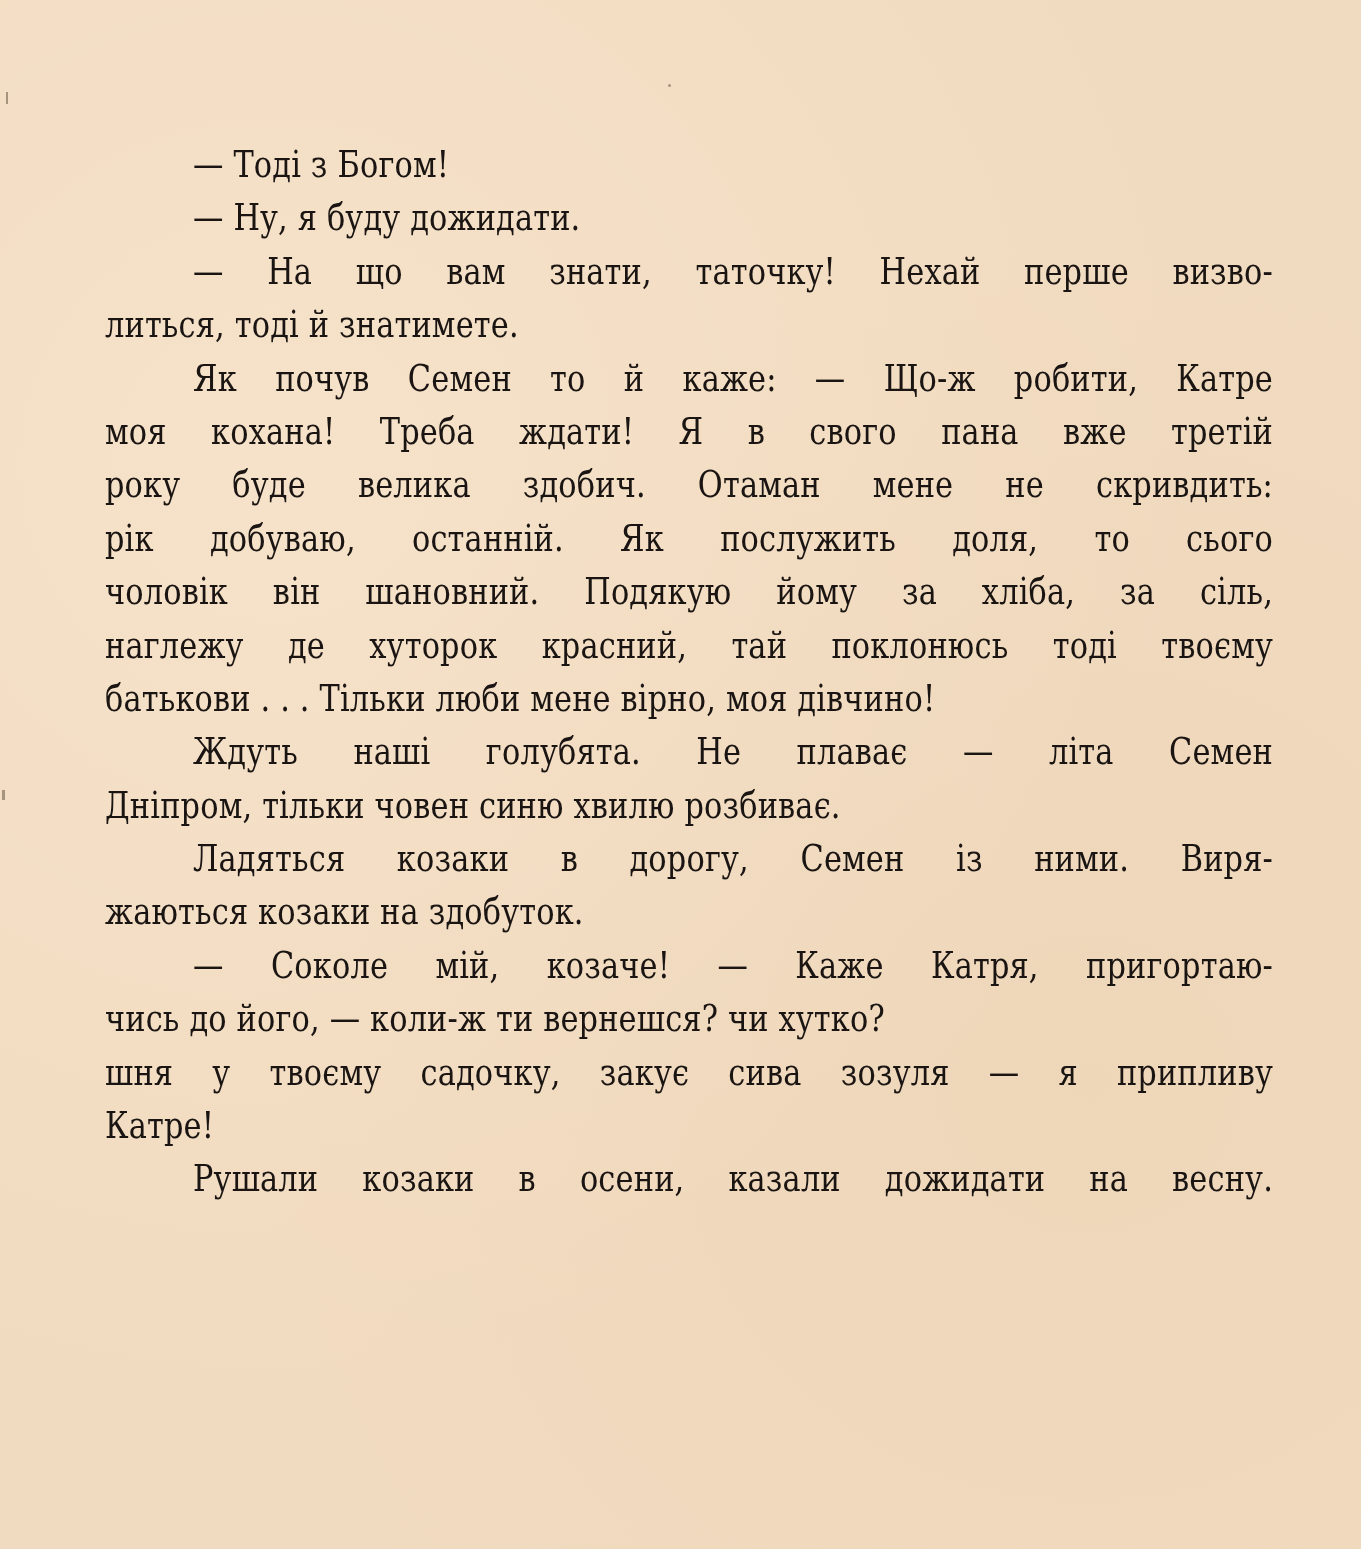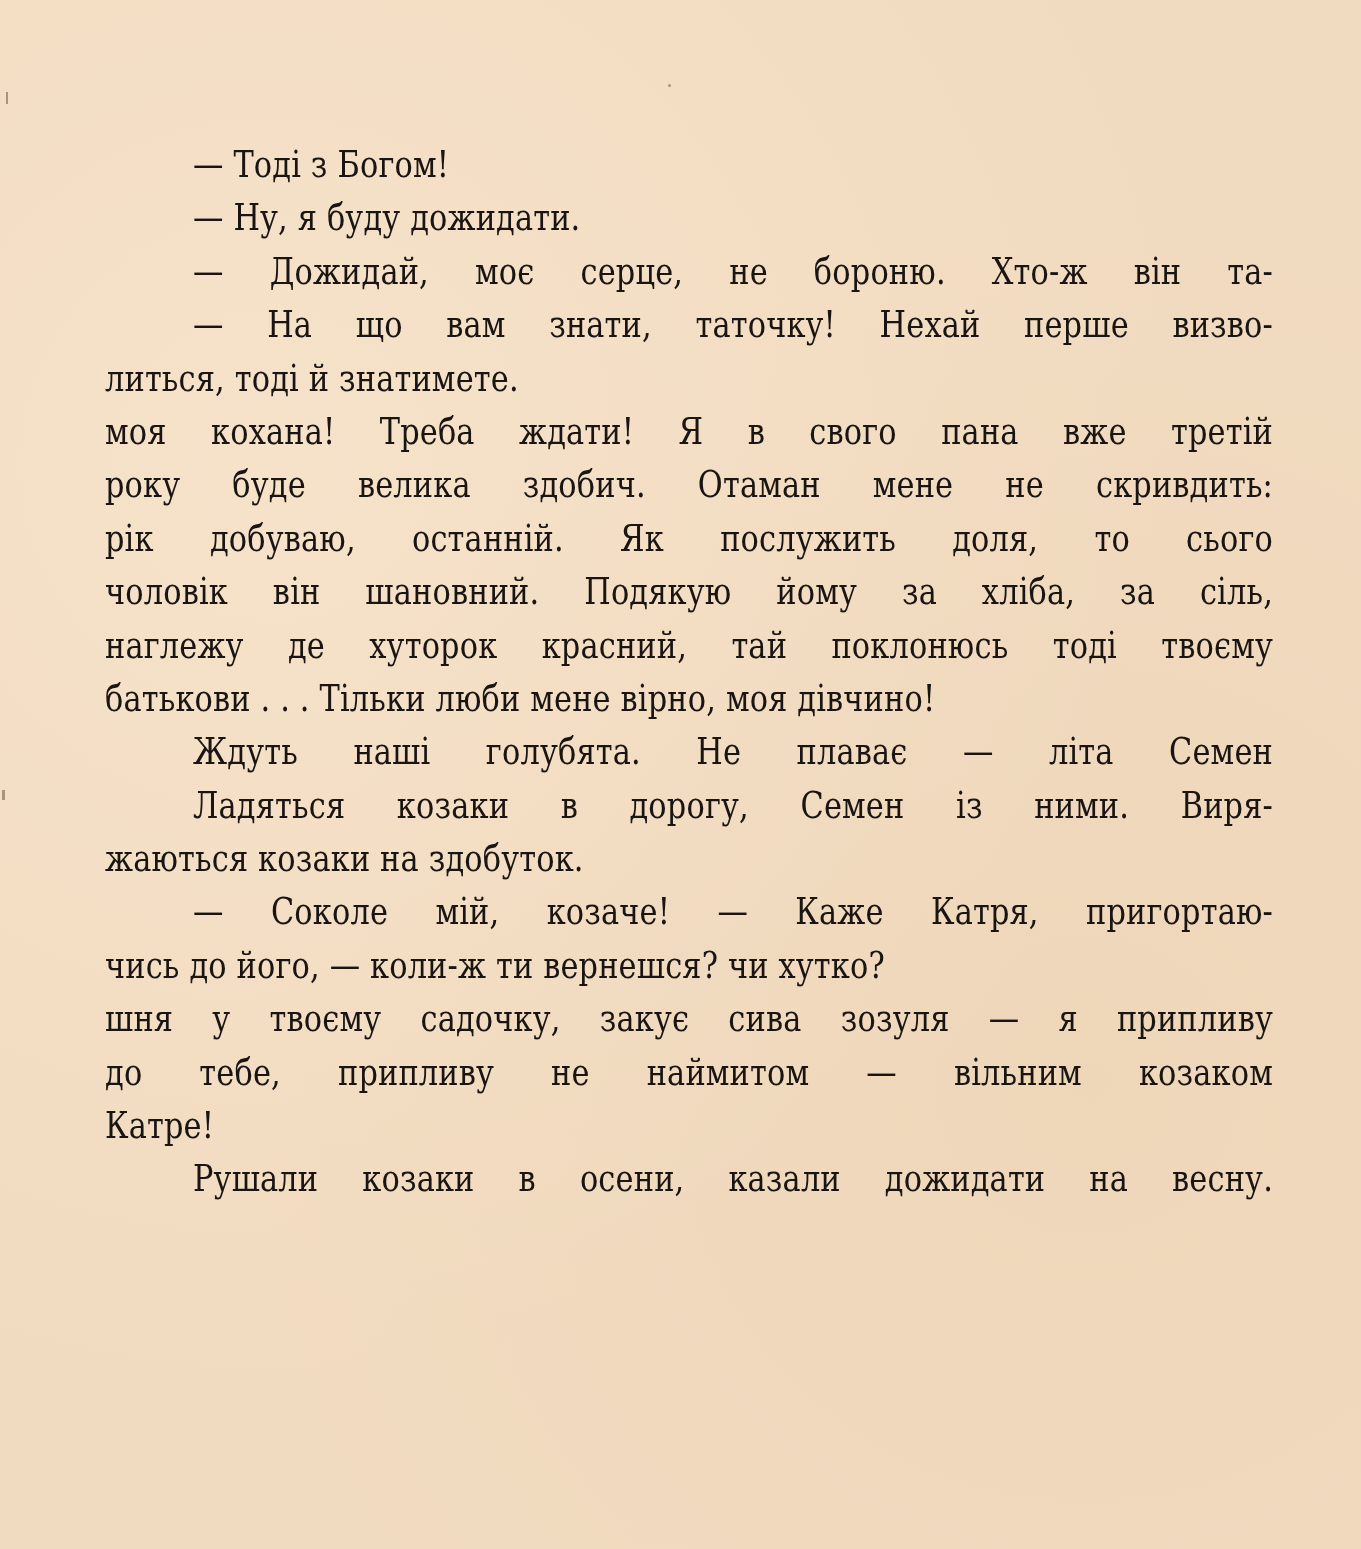--- a/index.html
+++ b/index.html
@@ -43,35 +43,35 @@
     background: #5a4a3a;
     opacity: 0.5;
   }
 </style>
 </head>
 <body>
 
 <div class="page" id="page">
     <div class="line indent"><span class="txt">— Тоді з Богом!</span></div>
     <div class="line indent"><span class="txt">— Ну, я буду дожидати.</span></div>
-    <div class="line indent"><span class="txt" style="word-spacing: 45.3027px;">— Дожидай, моє серце, не бороню.  Хто-ж він та-</span></div>
     <div class="line indent"><span class="txt" style="word-spacing: 42.2227px;">— На що вам знати, таточку!  Нехай перше визво-</span></div>
     <div class="line"><span class="txt">литься, тоді й знатимете.</span></div>
+    <div class="line indent"><span class="txt" style="word-spacing: 35.5521px;">Як почув Семен то й каже: — Що-ж робити, Катре</span></div>
     <div class="line"><span class="txt" style="word-spacing: 43.224px;">моя кохана!  Треба ждати!  Я в свого пана вже третій</span></div>
     <div class="line"><span class="txt" style="word-spacing: 52.7835px;">року буде велика здобич.  Отаман мене не скривдить:</span></div>
     <div class="line"><span class="txt" style="word-spacing: 58.0022px;">рік добуваю, останній.  Як послужить доля, то сього</span></div>
     <div class="line"><span class="txt" style="word-spacing: 43.8477px;">чоловік він шановний.  Подякую йому за хліба, за сіль,</span></div>
     <div class="line"><span class="txt" style="word-spacing: 43.1563px;">наглежу де хуторок красний, тай поклонюсь тоді твоєму</span></div>
     <div class="line"><span class="txt">батькови . . .  Тільки люби мене вірно, моя дівчино!</span></div>
     <div class="line indent"><span class="txt" style="word-spacing: 57.0469px;">Ждуть наші голубята.  Не плаває — літа Семен</span></div>
+    <div class="line"><span class="txt">Дніпром, тільки човен синю хвилю розбиває.</span></div>
     <div class="line indent"><span class="txt" style="word-spacing: 52.2009px;">Ладяться козаки в дорогу, Семен із ними.  Виря-</span></div>
     <div class="line"><span class="txt">жаються козаки на здобуток.</span></div>
     <div class="line indent"><span class="txt" style="word-spacing: 46.9085px;">— Соколе мій, козаче! — Каже Катря, пригортаю-</span></div>
     <div class="line"><span class="txt">чись до його, — коли-ж ти вернешся? чи хутко?</span></div>
     <div class="line"><span class="txt" style="word-spacing: 36.684px;">шня у твоєму садочку, закує сива зозуля — я припливу</span></div>
-    <div class="line"><span class="txt" style="word-spacing: 59.0045px;">до тебе, припливу не наймитом — вільним козаком</span></div>
     <div class="line"><span class="txt">Катре!</span></div>
     <div class="line indent"><span class="txt" style="word-spacing: 42.7812px;">Рушали козаки в осени, казали дожидати на весну.</span></div>
   </div>
 
 <div class="mark" style="left:668px;top:84px;width:3px;height:3px;border-radius:50%;"></div>
 <div class="mark" style="left:6px;top:92px;width:2px;height:12px;"></div>
 <div class="mark" style="left:2px;top:790px;width:3px;height:10px;"></div>
 
 </body></html>

